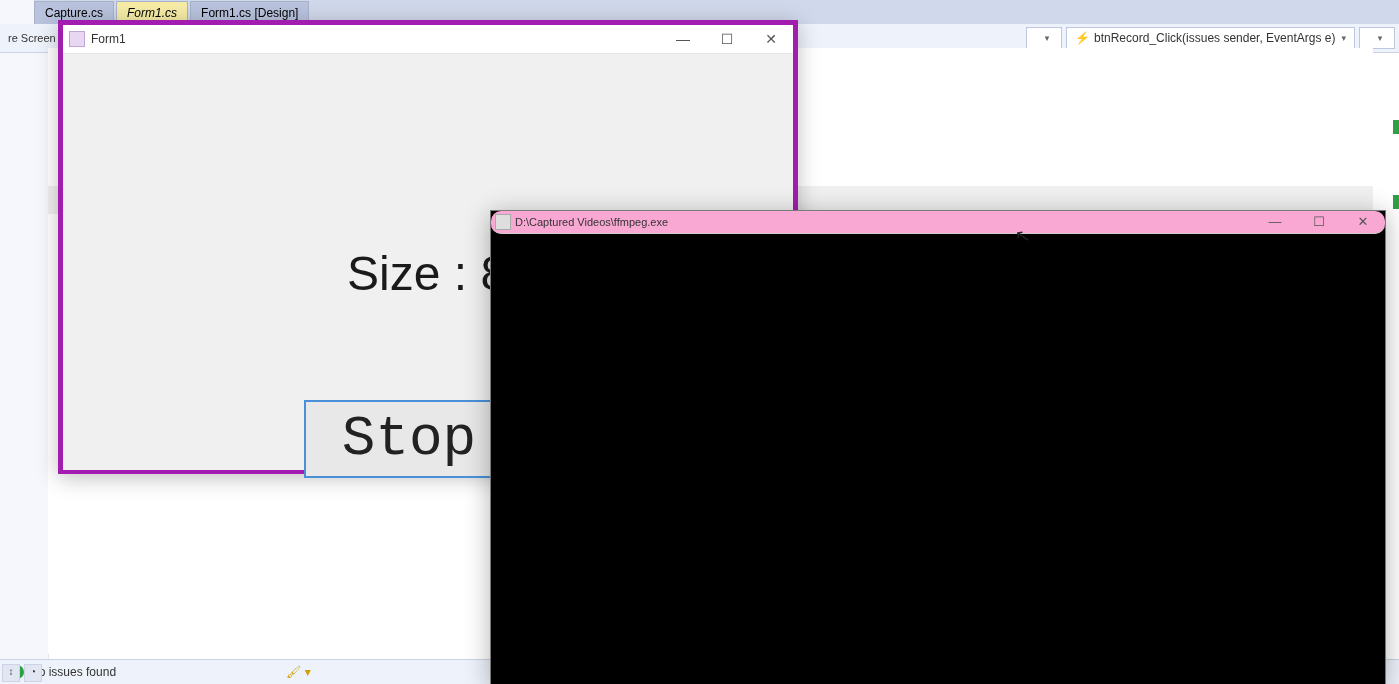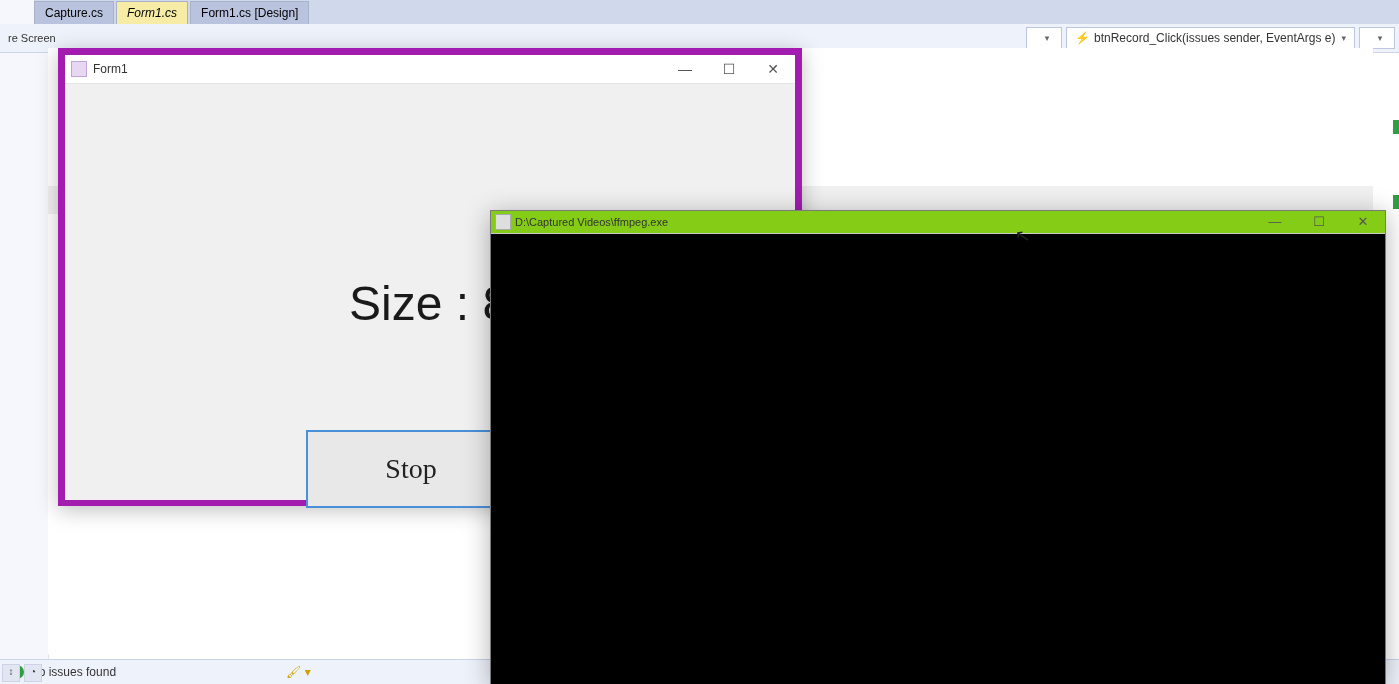--- a/index.html
+++ b/index.html
@@ -211,23 +211,22 @@
 
 
 
 .form1 {
   position: absolute;
   left: 58px;
   top: 20px;
   width: 730px;
   height: 444px;
   background: #f0f0f0;
-  border: 7px solid #a21caf;
+  border: 5px solid #a21caf;
   box-shadow: 0 4px 20px rgba(0,0,0,.25);
-  margin-top: 28px;
 }
 .form1-titlebar {
   height: 28px;
   background: #fff;
   border-bottom: 1px solid #e5e5e5;
   display: flex;
   align-items: center;
   padding-left: 6px;
 }
 .form1-icon {
@@ -264,46 +263,47 @@
 }
 
 .btn-record {
   position: absolute;
   left: 241px;
   top: 346px;
   width: 206px;
   height: 74px;
   background: #e8e8e8;
   border: 2px solid #4a90d9;
-  font-family: Liberation Serif, serif;
-  font-size: 28px;
+  font-family: Liberation Mono, monospace;
+  font-size: 56px;
   color: #222;
   display: flex;
   align-items: center;
   justify-content: center;
 }
 
 
 
 .console {
   position: absolute;
   left: 490px;
   top: 210px;
   width: 894px;
   height: 474px;
   background: #000;
   border: 1px solid #7a7a7a;
   box-shadow: 0 4px 24px rgba(0,0,0,.3);
 }
 .console-titlebar {
   height: 22px;
-  background: #84cc16;
+  background: #f9a8d4;
   display: flex;
   align-items: center;
   border-bottom: 1px solid #ccc;
+  border-radius: 10px;
 }
 .console-icon {
   width: 14px; height: 14px;
   margin: 0 4px;
   background: #dedede;
   border: 1px solid #aaa;
 }
 .console-title {
   font-size: 11px;
   color: #333;

